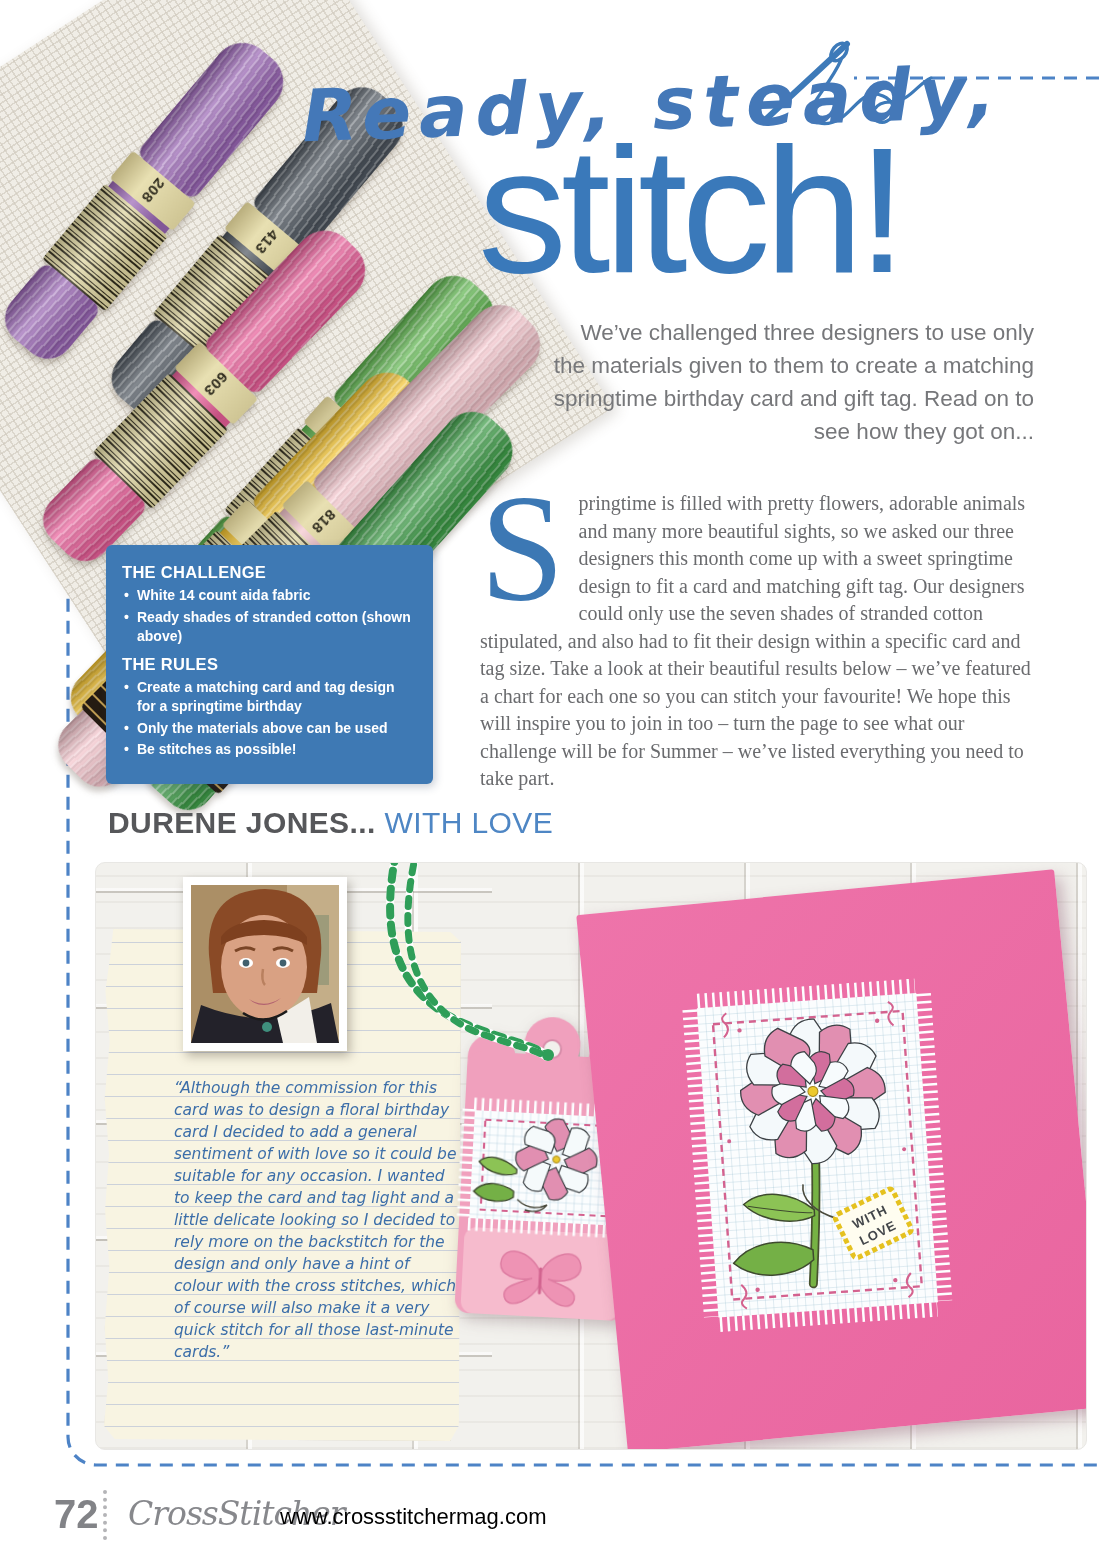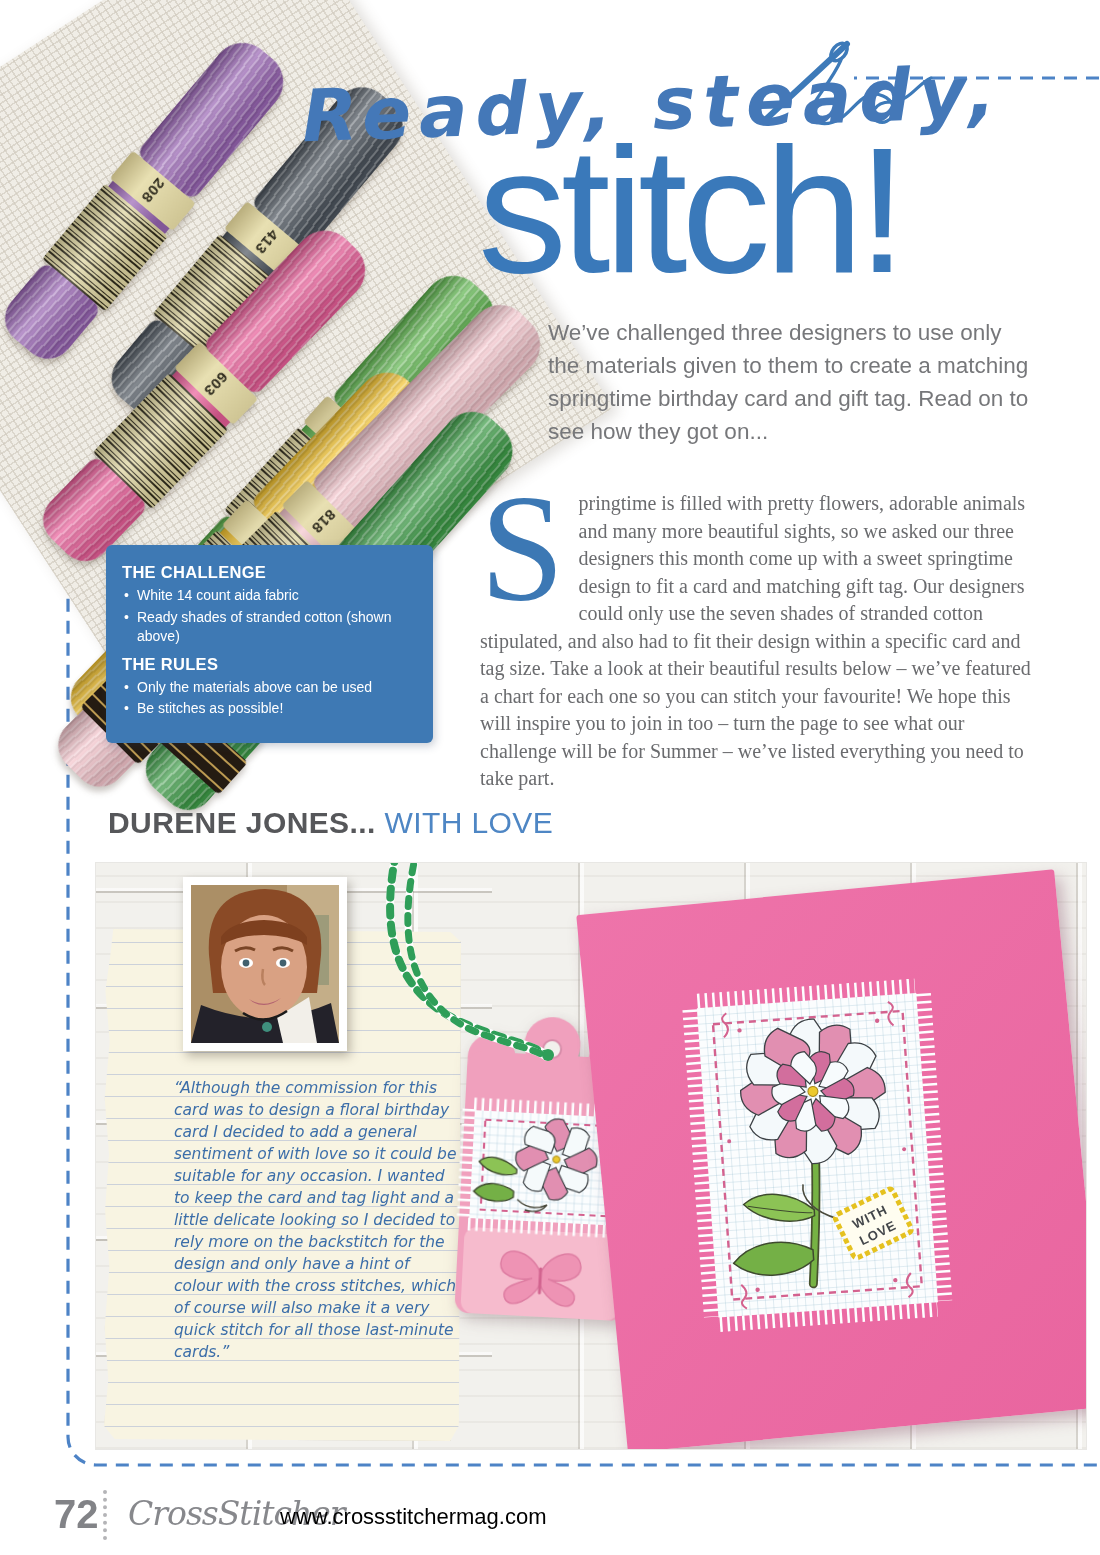--- a/index.html
+++ b/index.html
@@ -14,21 +14,21 @@
   .title-script{position:absolute;left:302px;top:62px;z-index:4;
     font-family:"DejaVu Sans",sans-serif;font-style:italic;font-weight:600;
     font-size:72px;letter-spacing:8px;color:#4478b8;transform:rotate(-2deg);white-space:nowrap;}
   .title-main{position:absolute;left:478px;top:122px;z-index:4;
     font-family:"Liberation Sans",sans-serif;font-weight:400;font-size:178px;line-height:1;
     letter-spacing:-6px;color:#3a79ba;white-space:nowrap;}
   .needle-svg{position:absolute;left:735px;top:22px;z-index:3;}
 
   
   .intro{position:absolute;left:548px;top:316px;width:486px;z-index:4;
-    font-size:22.5px;line-height:33px;color:#76777a;text-align:left;}
+    font-size:22.5px;line-height:33px;color:#76777a;text-align:right;}
 
   
   .threads-photo{position:absolute;left:0;top:0;width:560px;height:810px;z-index:3;}
   .aida-fabric{position:absolute;left:-70px;top:-10px;width:560px;height:620px;
     transform:rotate(-33deg);border-radius:6px;
     background-color:#f0ede6;
     background-image:
       repeating-linear-gradient(0deg, rgba(208,202,190,.65) 0 1.5px, transparent 1.5px 7px),
       repeating-linear-gradient(90deg, rgba(208,202,190,.65) 0 1.5px, transparent 1.5px 7px);
     box-shadow:4px 6px 14px rgba(90,80,60,.18);}
@@ -52,37 +52,37 @@
       repeating-linear-gradient(0deg, rgba(24,20,8,.88) 0 2px, transparent 2px 4px, rgba(24,20,8,.88) 4px 5px, transparent 5px 9px);}
   .sk-brand{position:absolute;left:-5%;width:110%;height:44px;border-radius:5px;background-color:#241b12;
     background-image:repeating-linear-gradient(0deg, transparent 0 5px, rgba(214,176,92,.85) 5px 7px, transparent 7px 12px);}
 
   
   .challenge-box{position:absolute;left:106px;top:545px;width:327px;z-index:5;
     background:#3e79b4;border-radius:6px;padding:14px 16px 16px 16px;box-sizing:border-box;color:#fff;
     box-shadow:2px 3px 8px rgba(40,60,90,.25);}
   .cb-title{font-size:16.5px;font-weight:800;letter-spacing:.3px;margin:4px 0 4px 0;}
   .challenge-box ul{margin:2px 0 8px 0;padding-left:15px;list-style:none;}
-  .challenge-box li{font-size:14px;line-height:19.5px;font-weight:400;position:relative;margin:2px 0;}
+  .challenge-box li{font-size:14px;line-height:19.5px;font-weight:700;position:relative;margin:2px 0;}
   .challenge-box li::before{content:"•";position:absolute;left:-13px;}
 
   
   .article{position:absolute;left:480px;top:490px;width:564px;z-index:4;
     font-family:"Liberation Serif",serif;font-size:20px;line-height:27.5px;color:#6a6b6e;}
   .drop-cap{float:left;font-family:"Liberation Serif",serif;font-size:152px;line-height:106px;
     color:#3c78b4;margin:6px 14px 0 0;}
 
   
   .designer-heading{position:absolute;left:108px;top:806px;z-index:4;font-size:30px;letter-spacing:.4px;white-space:nowrap;}
   .dh-name{font-weight:800;color:#56575a;}
   .dh-sub{font-weight:400;color:#4e86c4;}
 
   
   .photo-main{position:absolute;left:95px;top:862px;width:990px;height:586px;z-index:2;overflow:hidden;
-    border-radius:0;border:1px solid #e8e7e4;
+    border-radius:10px;border:1px solid #e8e7e4;
     background-color:#f2f1ed;
     background-image:
       repeating-linear-gradient(90deg, transparent 0 150px, rgba(160,155,145,.35) 150px 152px, rgba(255,255,255,.7) 152px 156px, transparent 156px 166px),
       repeating-linear-gradient(0deg, rgba(200,196,188,.20) 0 2px, transparent 2px 26px);}
   .photo-main::before{content:"";position:absolute;left:0;top:0;width:40%;height:100%;
     background-image:repeating-linear-gradient(0deg, transparent 0 92px, rgba(150,145,135,.45) 92px 94px, rgba(255,255,255,.6) 94px 97px, transparent 97px 116px);}
   .note-paper{position:absolute;left:8px;top:66px;width:357px;height:512px;background:#f8f4e2;
     background-image:linear-gradient(transparent 21px, #ccd1da 21px 22px);background-size:100% 22px;background-position:0 14px;
     box-shadow:4px 6px 12px rgba(80,70,50,.28);
     clip-path:polygon(2.6% 0,97% .6%,100% 2.5%,99.4% 97%,97% 100%,3% 99.6%,0 97%,1.2% 88%,.2% 78%,1.5% 66%,.3% 55%,1.4% 44%,.2% 33%,1.6% 22%,.4% 12%,1.8% 5%);}
@@ -207,20 +207,21 @@
   </div>
 
   <div class="challenge-box">
     <div class="cb-title">THE CHALLENGE</div>
     <ul>
       <li>White 14 count aida fabric</li>
       <li>Ready shades of stranded cotton (shown above)</li>
     </ul>
     <div class="cb-title">THE RULES</div>
     <ul>
+      <li>Create a matching card and tag design for a springtime birthday</li>
       <li>Only the materials above can be used</li>
       <li>Be stitches as possible!</li>
     </ul>
   </div>
 
   <div class="article">
     <span class="drop-cap">S</span><span>pringtime is filled with pretty flowers, adorable animals and many more beautiful sights, so we asked our three designers this month come up with a sweet springtime design to fit a card and matching gift tag. Our designers could only use the seven shades of stranded cotton stipulated, and also had to fit their design within a specific card and tag size. Take a look at their beautiful results below – we’ve featured a chart for each one so you can stitch your favourite! We hope this will inspire you to join in too – turn the page to see what our challenge will be for Summer – we’ve listed everything you need to take part.</span>
   </div>
 
   <div class="designer-heading">

